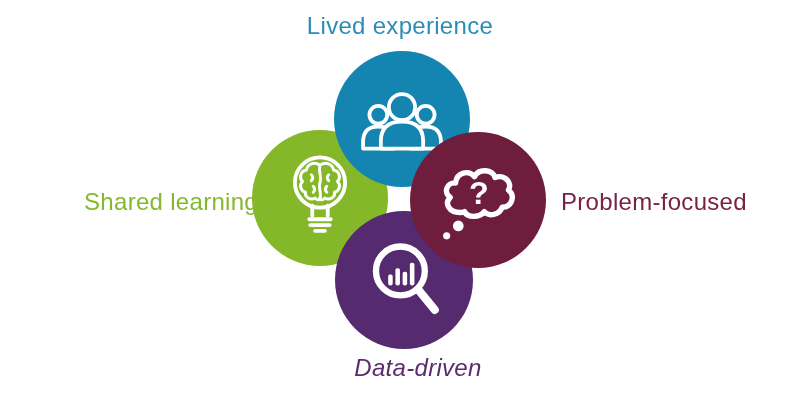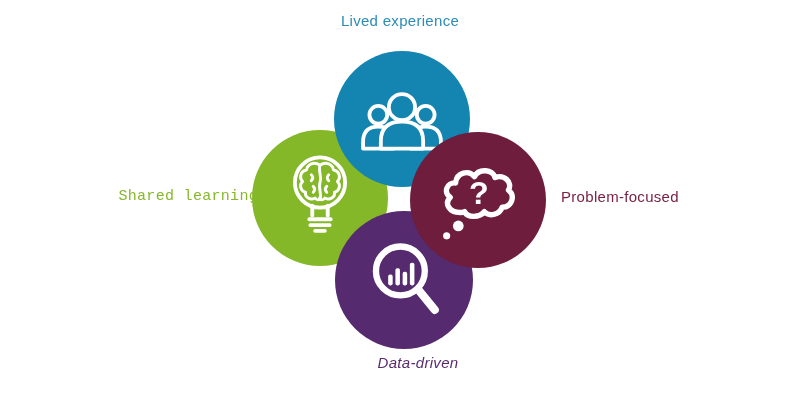--- a/index.html
+++ b/index.html
@@ -16,28 +16,28 @@
     display:flex;
     align-items:center;
     justify-content:center;
   }
   .circle-top    {left:334px;top:51px; width:136px;height:136px;z-index:2;}
   .circle-left   {left:252px;top:130px;width:136px;height:136px;z-index:1;}
   .circle-right  {left:410px;top:132px;width:136px;height:136px;z-index:4;}
   .circle-bottom {left:335px;top:211px;width:138px;height:138px;z-index:3;}
   .label{
     position:absolute;
-    font-size:15px;
+    font-size:24px;
     font-weight:500;
     letter-spacing:0.3px;
     white-space:nowrap;
     z-index:5;
   }
   .label-top    {left:300px;top:12px; width:200px;text-align:center;}
-  .label-left   {left:38px; top:188px;width:220px;text-align:right;font-family:Liberation Mono, monospace;}
+  .label-left   {left:38px; top:188px;width:220px;text-align:right;}
   .label-right  {left:561px;top:188px;text-align:center;}
   .label-bottom {left:318px;top:354px;width:200px;text-align:center;font-style:italic;}
   svg{display:block;}
 </style>
 </head>
 <body>
 
 <div class="canvas">
 
   <div class="circle circle-top" style="background-color: rgb(20, 132, 177);">

